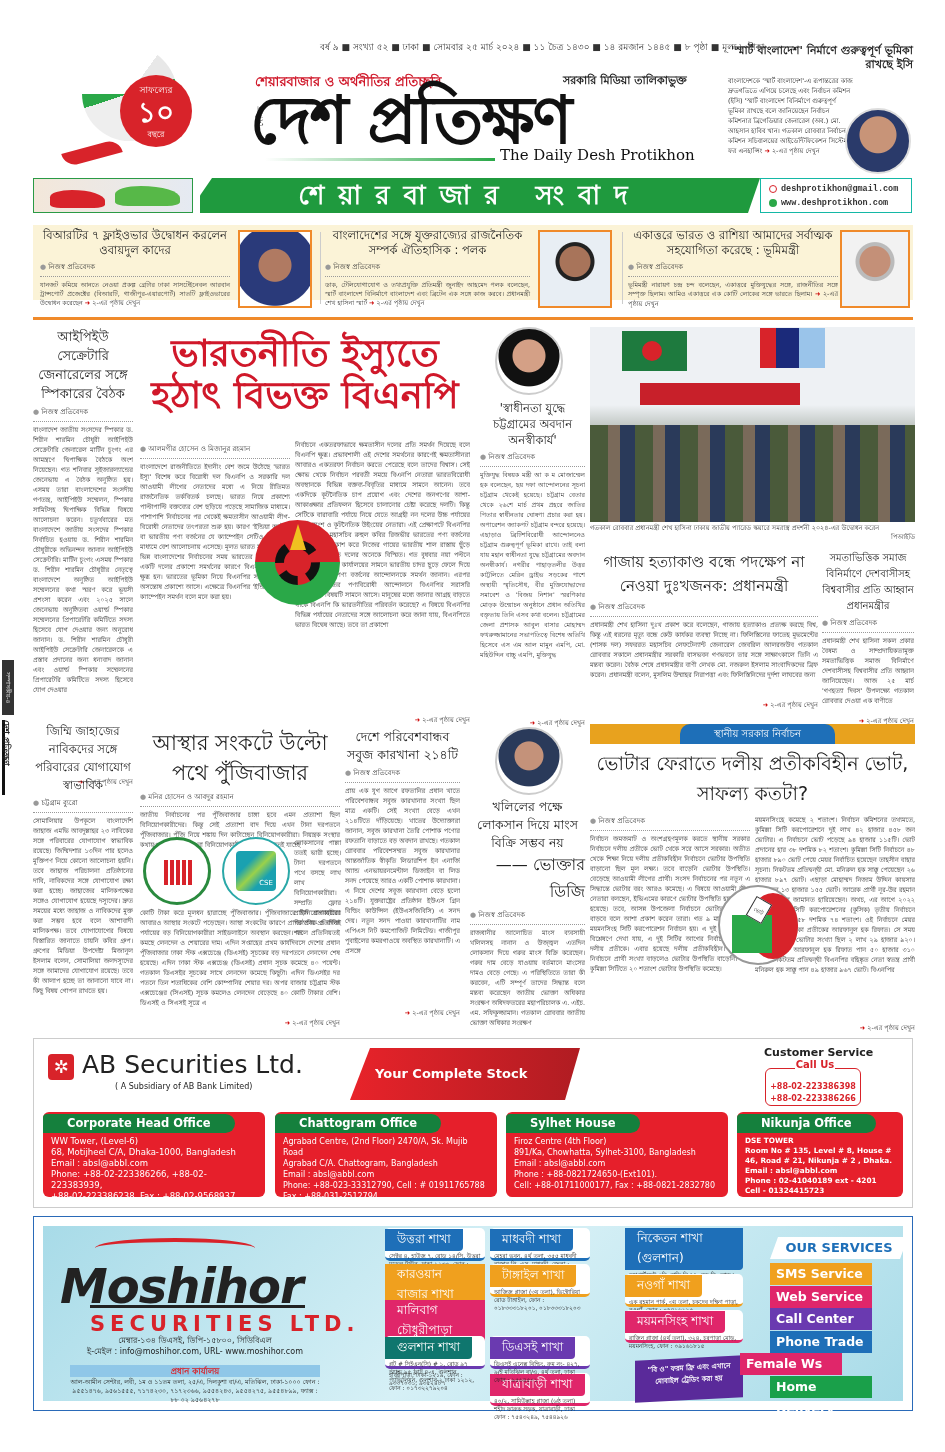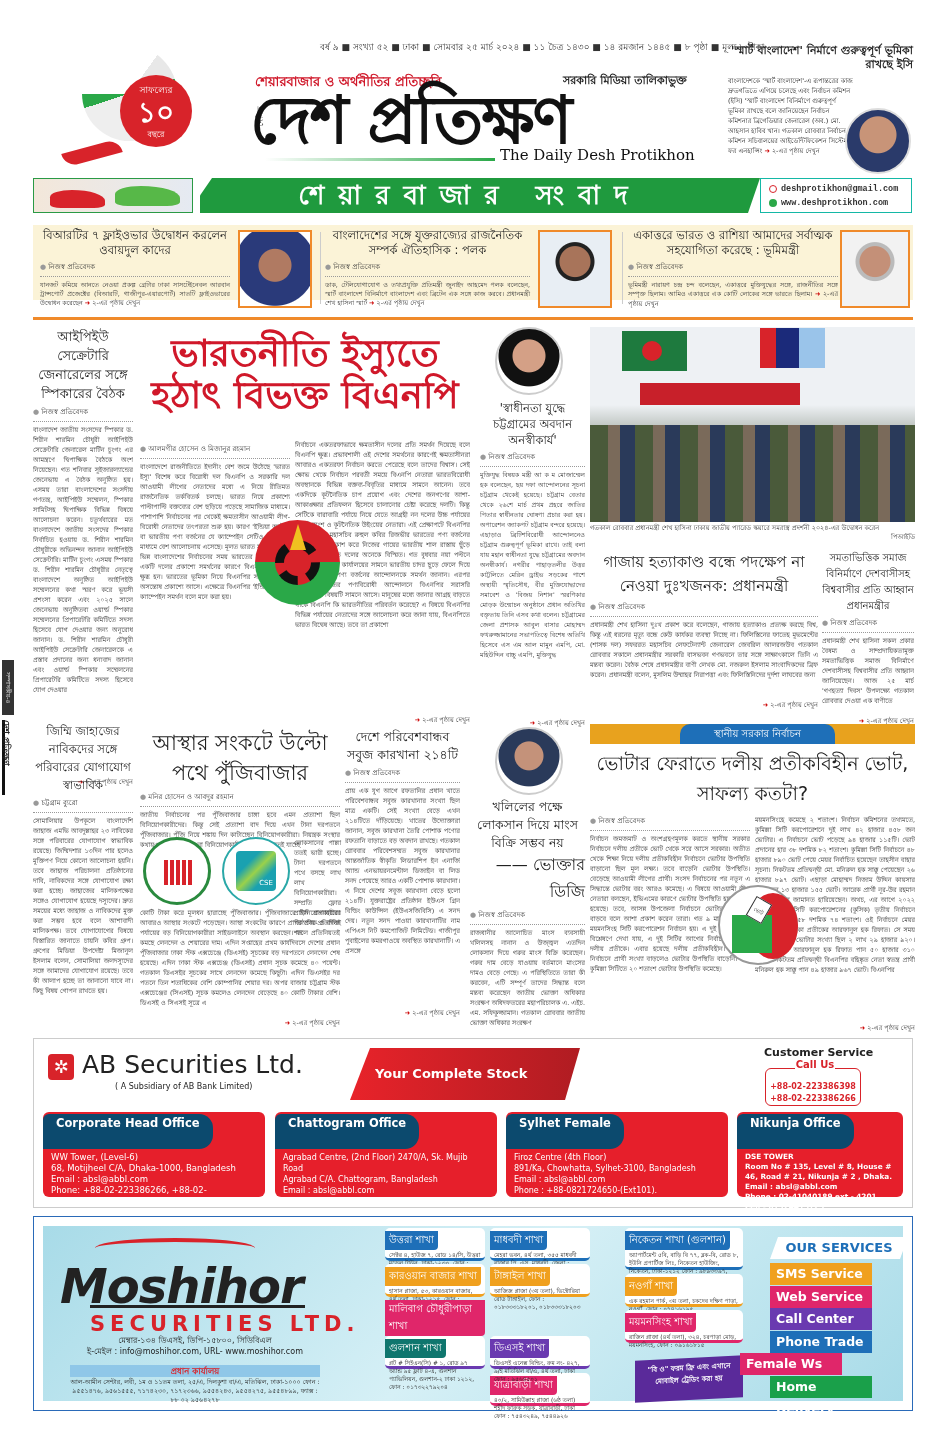--- a/index.html
+++ b/index.html
@@ -67,32 +67,32 @@
 
 .ad1{left:33px;top:1038px;width:880px;height:170px;border:1px solid #ccc;background:#fff}
 .ab-logo{left:48px;top:1054px;width:26px;height:26px;background:#d8232a;border-radius:4px;color:#fff;font-size:18px;text-align:center;line-height:26px}
 .ab-name{left:82px;top:1050px;font-size:25px;color:#222}
 .ab-sub{left:115px;top:1082px;font-size:8px;color:#222}
 .ab-slogan{left:350px;top:1048px;width:230px;height:52px;background:linear-gradient(90deg,#e8232a,#b01c22);clip-path:polygon(20px 0,100% 0,calc(100% - 15px) 100%,0 100%);color:#fff;font-weight:bold;font-size:13px;line-height:52px;padding-left:25px}
 .cs-title{left:764px;top:1046px;font-size:11px;font-weight:bold;color:#222}
 .cs-box{left:765px;top:1068px;width:96px;height:38px;border:1px solid #d8232a;border-radius:6px;color:#d8232a;font-size:8px;font-weight:bold;text-align:center;line-height:12px;padding-top:2px}
 .cs-call{left:795px;top:1059px;width:40px;background:#fff;color:#d8232a;font-size:10px;font-weight:bold;text-align:center}
 .office{background:#e61f2b;border-radius:6px;color:#fff;height:85px}
-.office .hd{display:inline-block;background:#0c4a6e;border-radius:6px 14px 14px 0;font-weight:bold;font-size:11.5px;padding:2px 13px;height:35px}
+.office .hd{display:inline-block;background:#15803d;border-radius:6px 14px 14px 0;font-weight:bold;font-size:11.5px;padding:2px 24px;height:19px}
 .office .bd{font-size:8.5px;line-height:11px;padding:3px 8px}
 .ad2{left:33px;top:1216px;width:880px;height:195px;border:1px solid #2a6ab8;background:#fff}
 .ad2-inner{left:43px;top:1226px;width:860px;height:175px;background:linear-gradient(135deg,#a8dbe8,#d6f0f6 50%,#a8dbe8)}
 .mo-logo{left:60px;top:1258px;font-size:48px;font-weight:900;color:#222;font-style:italic;letter-spacing:-1px}
 .mo-sec{left:90px;top:1312px;font-size:21px;font-weight:bold;color:#d8232a;letter-spacing:5px}
 .mo-line{left:90px;top:1305px;width:215px;height:3px;background:#222}
 .mo-info{left:70px;top:1335px;width:250px;text-align:center;font-size:8px;line-height:11px;color:#222}
 .mo-head{left:70px;top:1365px;width:250px;height:12px;background:#8fc7e8;color:#d8232a;text-align:center;font-size:8.5px;line-height:12px;font-weight:bold}
 .mo-addr{left:70px;top:1377px;width:250px;text-align:center;font-size:6.3px;line-height:9px;color:#222}
 .branch{background:#fff;border-radius:5px;height:38px;border-bottom:3px solid #1e6fb8}
-.branch .hd{display:inline-block;color:#fff;font-size:10px;padding:1px 4px;border-radius:0 0 4px 0}
+.branch .hd{display:inline-block;color:#fff;font-size:12px;padding:1px 12px;border-radius:0 0 4px 0}
 .branch .bd{font-size:5.8px;line-height:8px;padding:1px 4px;color:#222}
 .svc-head{left:770px;top:1237px;width:138px;height:22px;background:#fff;clip-path:polygon(8px 0,100% 0,calc(100% - 8px) 100%,0 100%);color:#1e6fb8;font-weight:bold;font-size:13px;text-align:center;line-height:22px}
 .svc{width:102px;height:22px;color:#fff;font-weight:bold;font-size:12.5px;padding-left:6px;line-height:22px}
 .promo{left:635px;top:1358px;width:108px;height:42px;background:#5a2a9a;color:#fff;font-size:7px;font-weight:bold;text-align:center;line-height:12px;padding-top:4px;transform:skewY(-3deg)}
 </style>
 </head>
 <body>
 
 <div class="abs badge">
   <div class="abs" style="left:20px;top:0;width:95px;height:95px;border-radius:50%;background:conic-gradient(#fff 0 10%,#e8e8e8 10% 20%,#2aa848 20% 25%,#f5f5f5 25% 40%,#2aa848 40% 45%,#eee 45% 70%,#2aa848 70% 75%,#fff 75%)"></div>
@@ -306,21 +306,21 @@
   <div class="hd">Chattogram Office</div>
   <div class="bd" style="font-size:8px">
     <div>Agrabad Centre, (2nd Floor) 2470/A, Sk. Mujib Road</div>
       <div>Agrabad C/A. Chattogram, Bangladesh</div>
       <div>Email : absl@abbl.com</div>
       <div>Phone: +88-023-33312790, Cell : # 01911765788</div>
       <div>Fax : +88-031-2512794</div>
   </div>
 </div>
 <div class="abs office" style="left:506px;top:1112px;width:222px">
-  <div class="hd">Sylhet Female</div>
+  <div class="hd">Sylhet House</div>
   <div class="bd" style="font-size:8px">
     <div>Firoz Centre (4th Floor)</div>
       <div>891/Ka, Chowhatta, Sylhet-3100, Bangladesh</div>
       <div>Email : absl@abbl.com</div>
       <div>Phone : +88-0821724650-(Ext101).</div>
       <div>Cell: +88-01711000177, Fax : +88-0821-2832780</div>
   </div>
 </div>
 <div class="abs office" style="left:737px;top:1112px;width:166px">
   <div class="hd">Nikunja Office</div>

